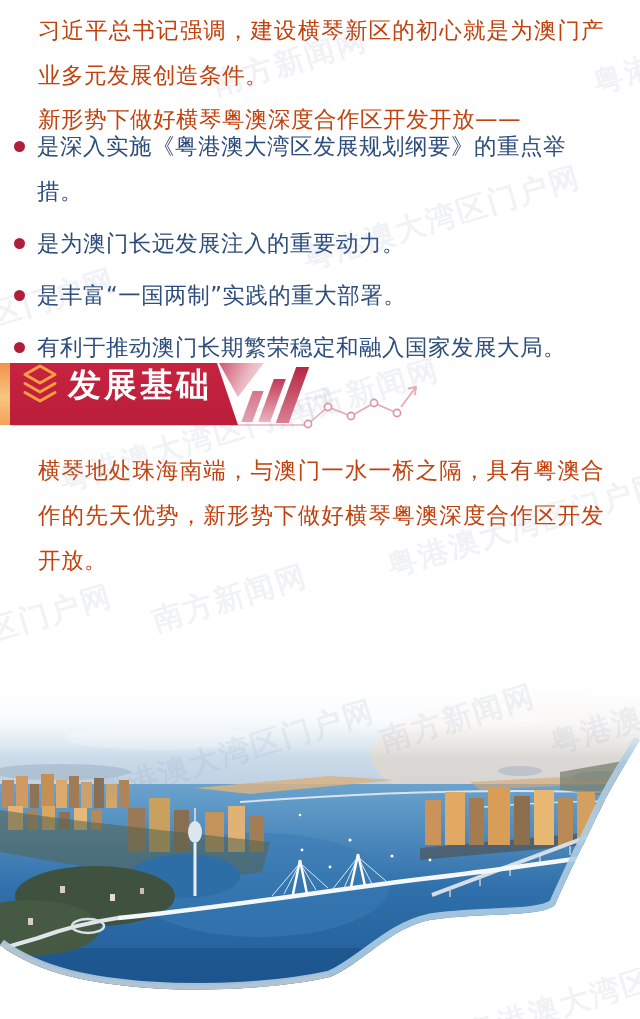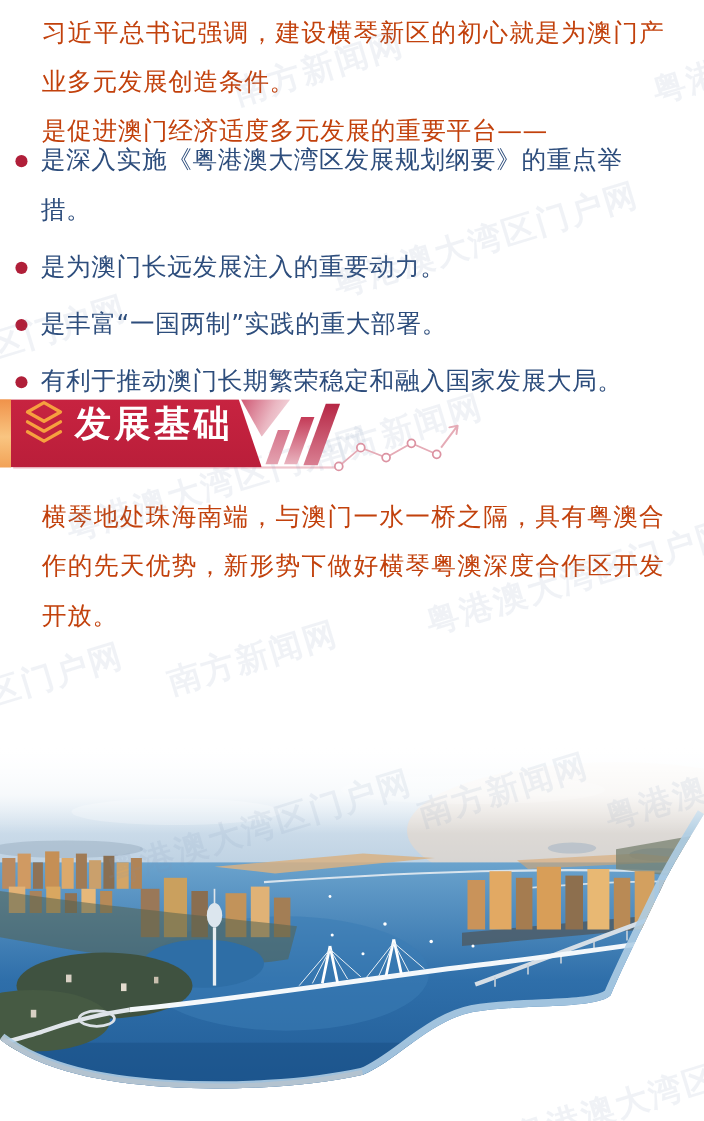--- a/index.html
+++ b/index.html
@@ -82,21 +82,21 @@
   <div class="wm" style="left:55px;  top:420px;">粤港澳大湾区门户网</div>
   <div class="wm" style="left:382px; top:505px;">粤港澳大湾区门户网</div>
   <div class="wm" style="left:150px; top:578px;">南方新闻网</div>
   <div class="wm" style="left:-45px; top:598px;">湾区门户网</div>
   <div class="wm" style="left:378px; top:698px;">南方新闻网</div>
   <div class="wm" style="left:545px; top:682px;">粤港澳大湾区门户网</div>
   <div class="wm" style="left:92px;  top:732px;">粤港澳大湾区门户网</div>
   <div class="wm" style="left:462px; top:972px;">粤港澳大湾区门户网</div>
 
   <p class="para textcol" id="para1">习近平总书记强调，建设横琴新区的初心就是为澳门产业多元发展创造条件。</p>
-  <p class="para textcol" id="para2">是促进澳门经济适度多元发展的重要平台——</p>
+  <p class="para textcol" id="para2">新形势下做好横琴粤澳深度合作区开发开放——</p>
 
   <ul class="bullets">
     <li>
       <span class="bullet-dot"></span>
       <span class="btext">是深入实施《粤港澳大湾区发展规划纲要》的重点举措。</span>
     </li>
     <li>
       <span class="bullet-dot"></span>
       <span class="btext">是为澳门长远发展注入的重要动力。</span>
     </li>

